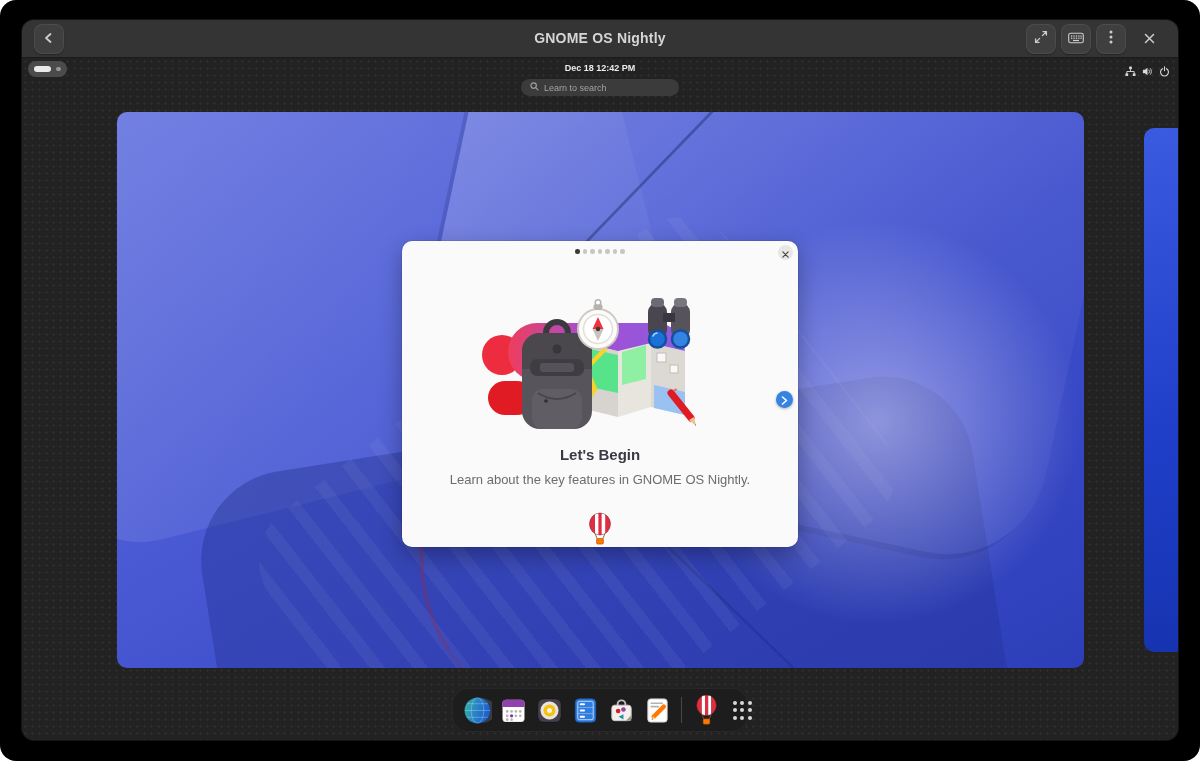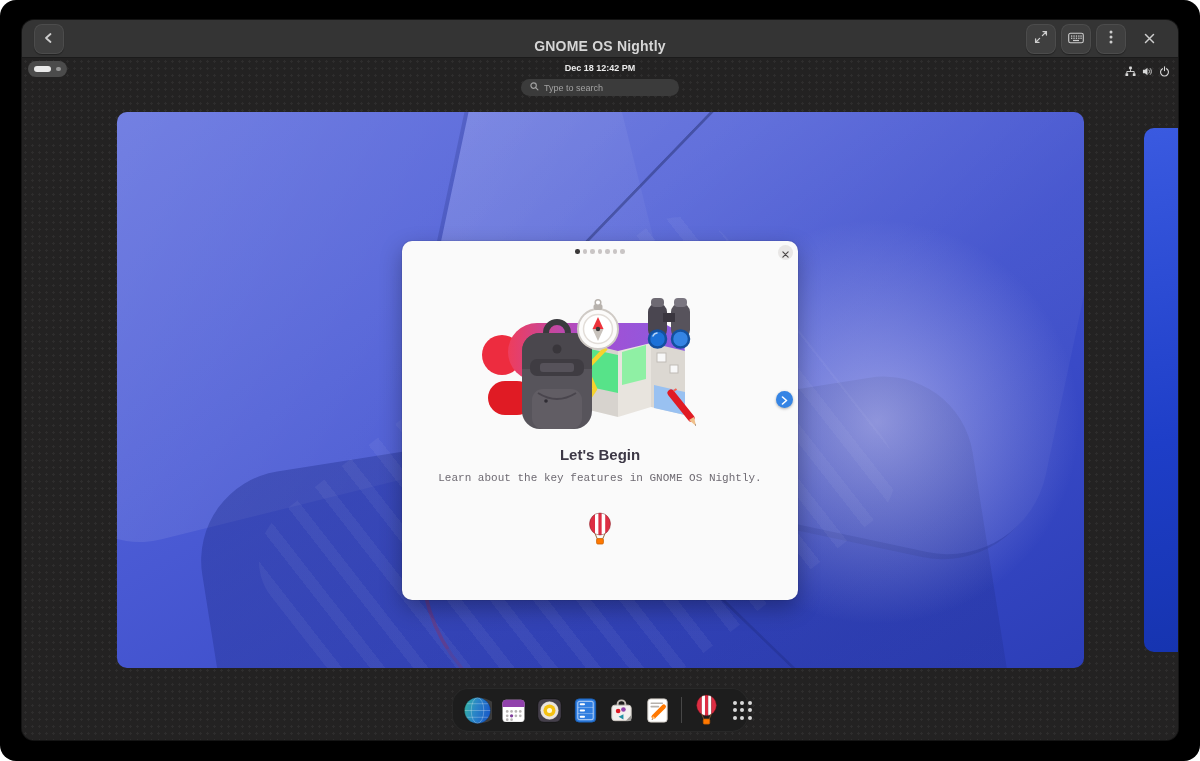--- a/index.html
+++ b/index.html
@@ -6,21 +6,21 @@
   html, body { width: 1200px; height: 761px; background: #ffffff; font-family: "Liberation Sans", sans-serif; overflow: hidden; }
 
   .frame { position: absolute; inset: 0; width: 1200px; height: 761px; background: #000000; border-radius: 16px; }
 
   
   .inner-window { position: absolute; left: 22px; top: 20px; width: 1156px; height: 720px;
     border-radius: 12px; overflow: hidden; background: #232222;
     box-shadow: 0 0 0 1px rgba(255,255,255,0.08); }
 
   .titlebar { position: relative; height: 38px; background: #343434; border-bottom: 1px solid #1b1b1b; }
-  .tb-title { position: absolute; left: 0; right: 0; top: 18px; text-align: center;
+  .tb-title { position: absolute; left: 0; right: 0; top: 10px; text-align: center;
     font-size: 14px; font-weight: 700; color: #d6d6d6; letter-spacing: 0.2px; }
   .tb-btn { position: absolute; width: 30px; height: 30px; top: 4px; border-radius: 8px;
     background: #3f3f3f; box-shadow: inset 0 0 0 1px rgba(255,255,255,0.07), 0 1px 1px rgba(0,0,0,0.35);
     display: flex; align-items: center; justify-content: center; color: #cdcdcd; cursor: pointer; }
   .tb-btn.flat { background: transparent; box-shadow: none; }
   .back-btn { left: 12px; }
   .fullscreen-btn { right: 122px; }
   .keyboard-btn { right: 87px; }
   .menu-btn { right: 52px; }
   .close-btn { right: 14px; }
@@ -71,33 +71,33 @@
     border-bottom: 3px solid rgba(14,22,70,0.18); }
   .wp-red { left: 295px; top: 330px; width: 230px; height: 270px; transform: rotate(16deg);
     border-bottom-left-radius: 170px; border-left: 4px solid rgba(150,40,80,0.35);
     border-bottom: 3px solid rgba(150,40,80,0.18); }
 
   .workspace-next { position: absolute; left: 1122px; top: 70px; width: 34px; height: 524px;
     border-radius: 10px 0 0 10px; cursor: pointer;
     background: linear-gradient(170deg, #3a5ae0, #1e3ec8 60%, #1634b0); }
 
   
-  .tour-dialog { position: absolute; left: 285px; top: 129px; width: 396px; height: 359px;
+  .tour-dialog { position: absolute; left: 285px; top: 129px; width: 396px; height: 306px;
     background: #fafafa; border-radius: 10px; cursor: pointer;
     box-shadow: 0 0 0 1px rgba(0,0,0,0.06), 0 8px 22px rgba(0,0,0,0.30); }
   .carousel { position: absolute; top: 8px; left: 0; right: 0; display: flex; justify-content: center; gap: 3px; }
   .cdot { width: 4.5px; height: 4.5px; border-radius: 50%; background: #c9c5c5; cursor: pointer; }
   .cdot.active { background: #3a3838; }
   .dlg-close { position: absolute; top: 4px; right: 5px; width: 15px; height: 15px; border-radius: 50%;
     background: #e9e7e6; color: #4a4646; display: flex; align-items: center; justify-content: center; cursor: pointer; }
   .dlg-art { position: absolute; top: 52px; left: 50%; transform: translateX(-50%); width: 240px; height: 140px; }
   .dlg-title { position: absolute; top: 205px; left: 0; right: 0; text-align: center;
     font-size: 15px; font-weight: 700; color: #3d3846; }
   .dlg-sub { position: absolute; top: 231px; left: 0; right: 0; text-align: center;
-    font-size: 11px; color: #6e6a72; font-family: Liberation Mono, monospace; }
+    font-size: 13px; color: #6e6a72; }
   .next-btn { position: absolute; top: 150px; right: 5px; width: 17px; height: 17px; border-radius: 50%;
     background: #3584e4; color: #ffffff; display: flex; align-items: center; justify-content: center;
     cursor: pointer; box-shadow: 0 1px 3px rgba(0,0,0,0.3); }
   .tour-app-icon { position: absolute; top: 271px; left: 50%; margin-left: -14px; width: 28px; height: 34px; cursor: pointer; }
 
   
   .dock { position: absolute; left: 430px; top: 630px; width: 296px; height: 44px;
     background: #1d1d1d; border-radius: 16px; box-shadow: inset 0 0 0 1px rgba(255,255,255,0.05);
     display: flex; align-items: center; gap: 6px; padding: 0 10px; }
   .dock-icon { width: 30px; height: 30px; flex: none; cursor: pointer; display: flex;
@@ -198,21 +198,21 @@
         </span>
       </div>
 
       <div class="search-pill">
         <span>
           <svg width="9" height="9" viewBox="0 0 10 10">
               <circle cx="4" cy="4" r="3" fill="none" stroke="currentColor" stroke-width="1.3"></circle>
               <path d="M6.3 6.3 L8.8 8.8" stroke="currentColor" stroke-width="1.3" stroke-linecap="round"></path>
             </svg>
         </span>
-        <span>Type to search</span>
+        <span>Learn to search</span>
       </div>
 
       <div class="workspace">
         <div class="wp-shape wp-s1"></div>
         <div class="wp-shape wp-s2"></div>
         <div class="wp-shape wp-edge"></div>
         <div class="wp-shape wp-s3"></div>
         <div class="wp-shape wp-streaks"></div>
         <div class="wp-shape wp-red"></div>
         <div class="wp-shape wp-glow"></div>

